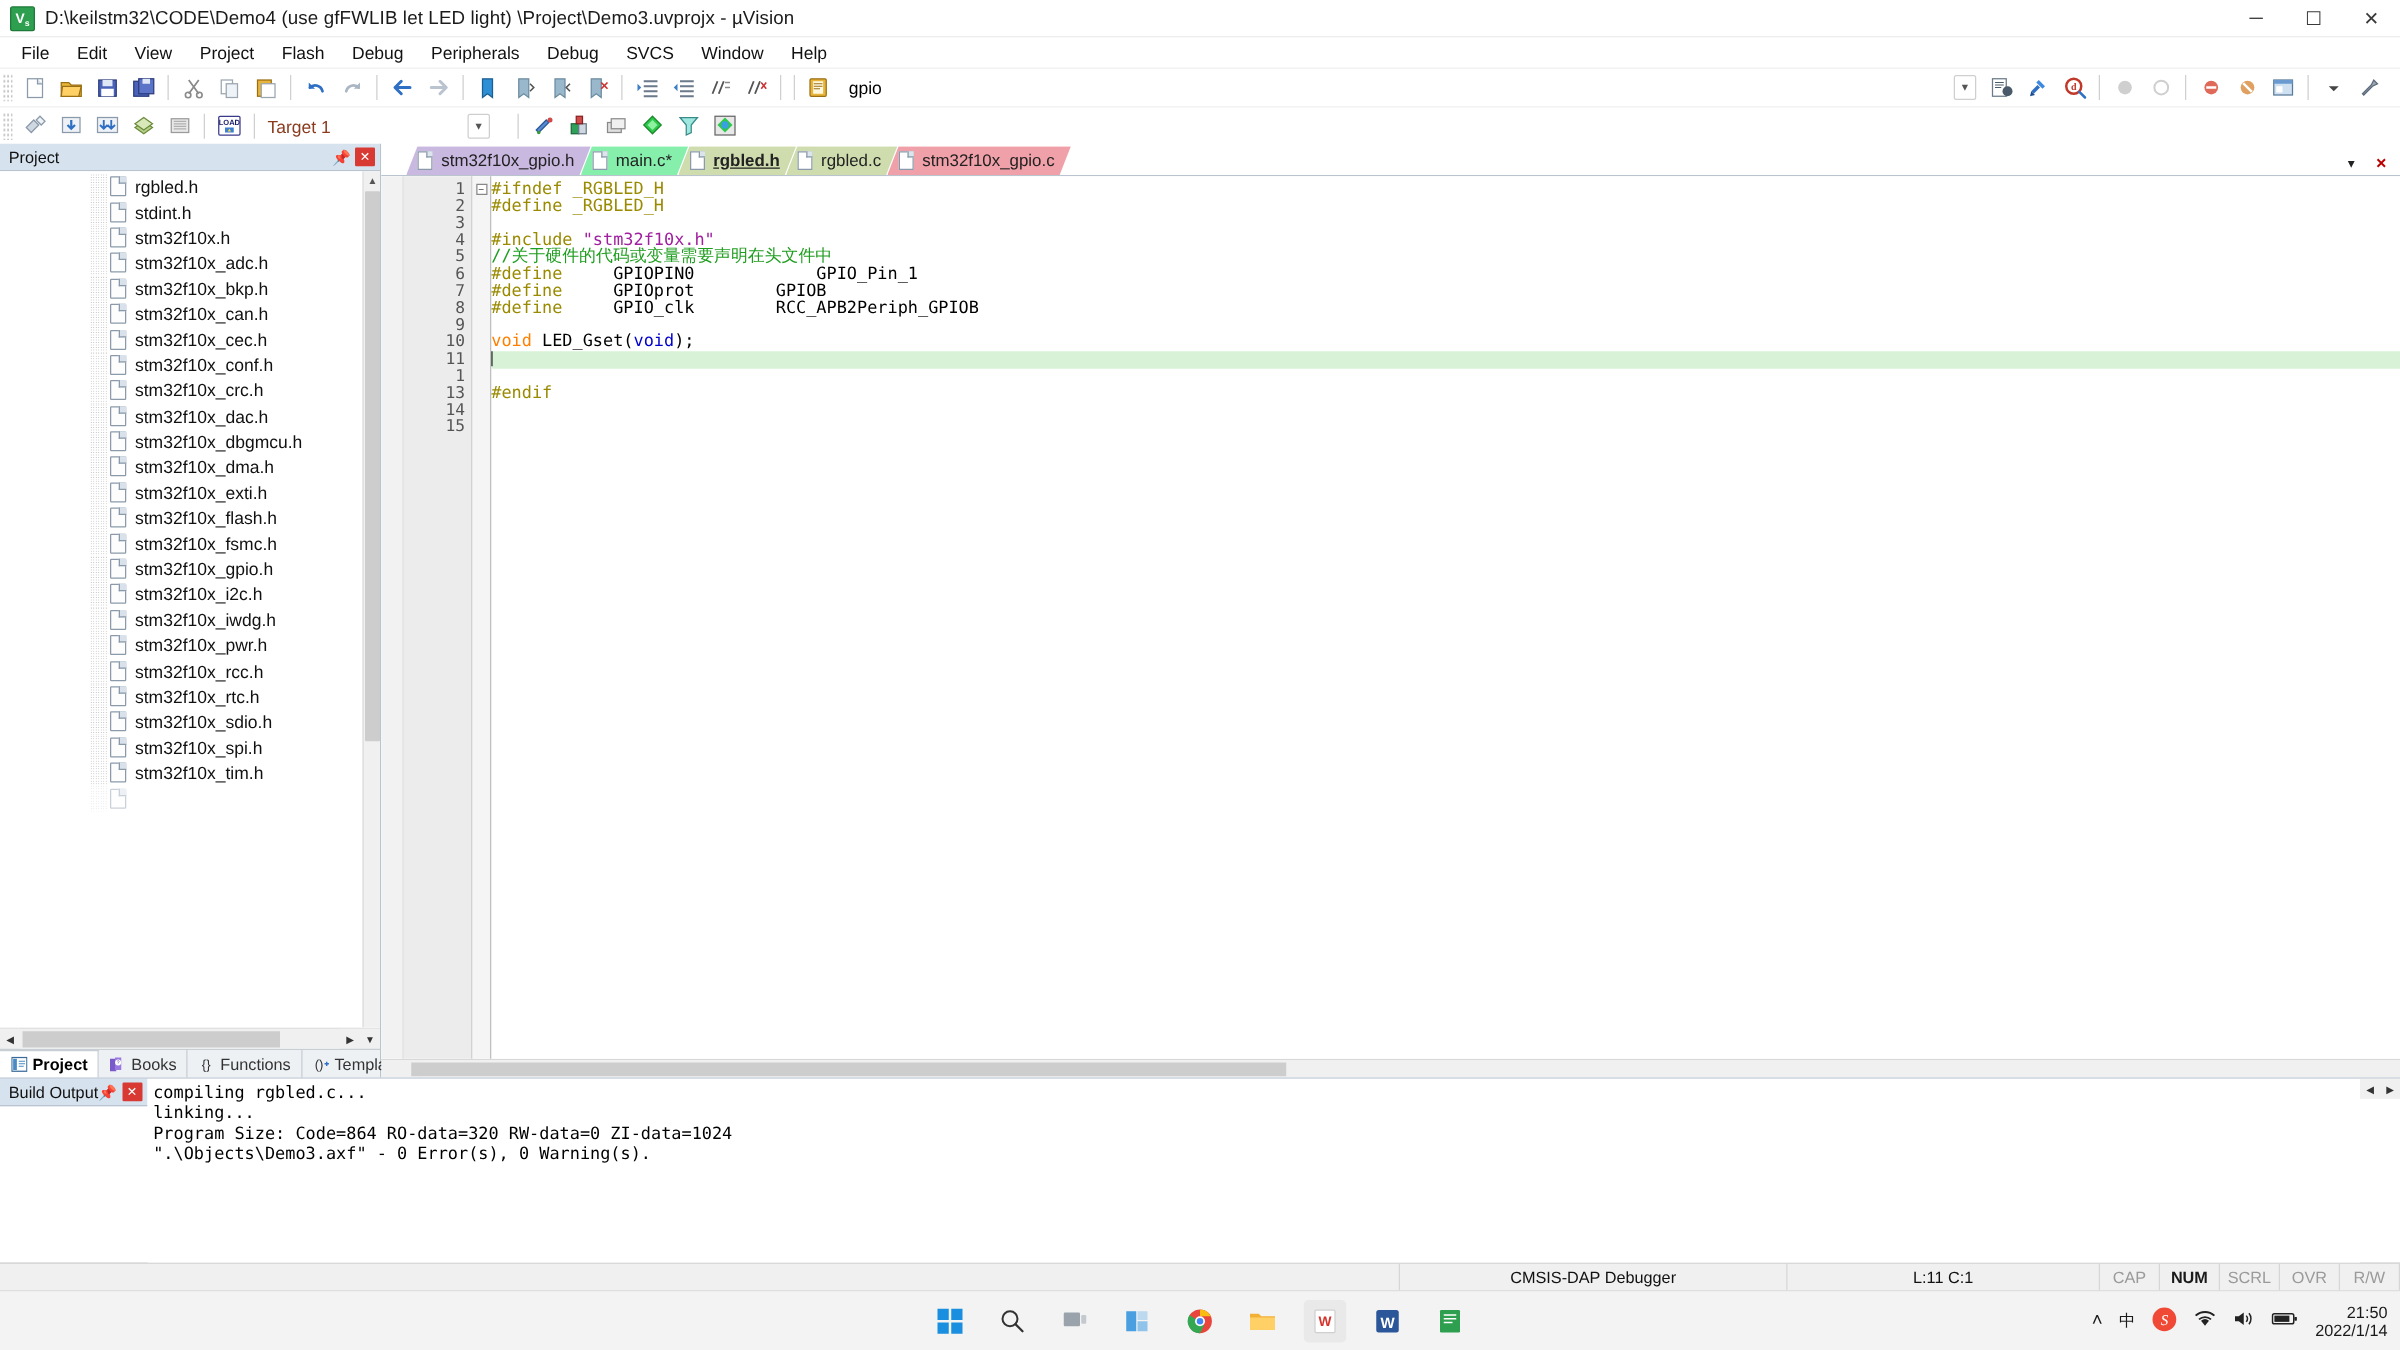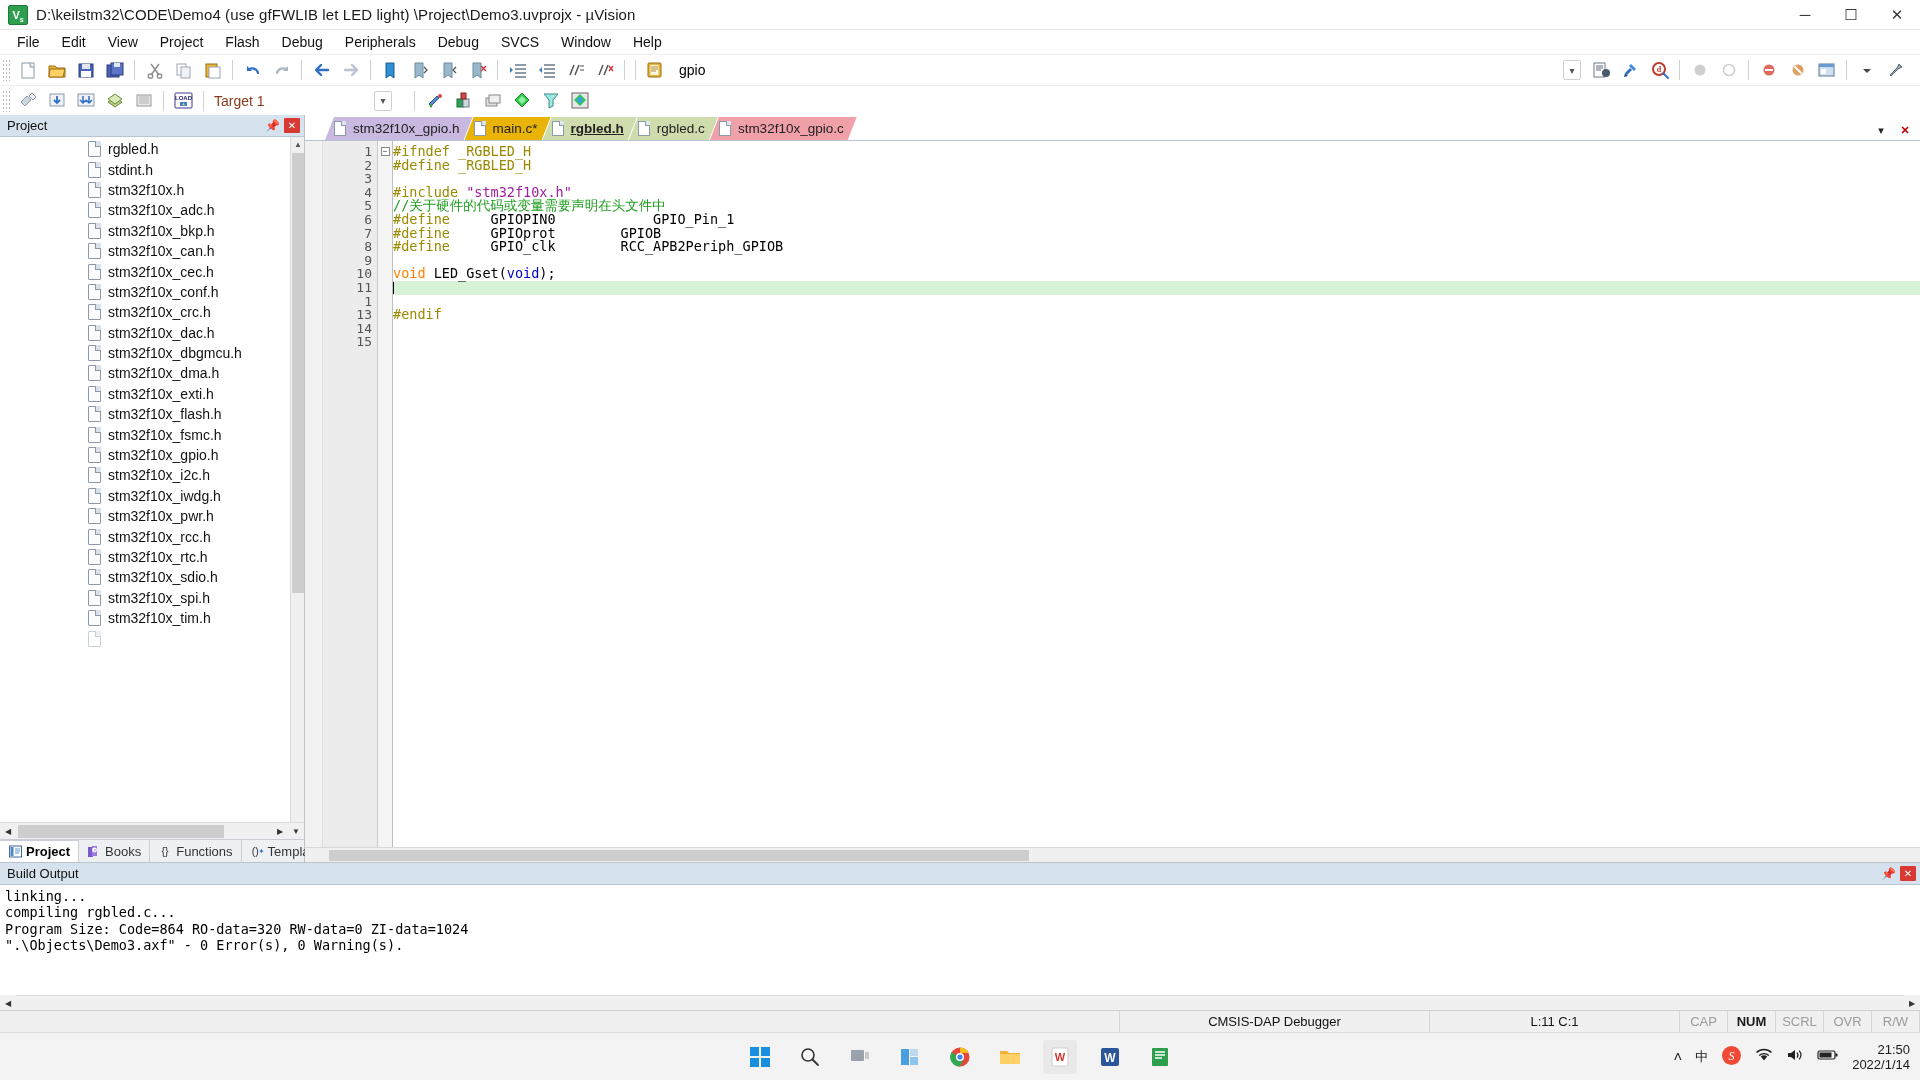--- a/index.html
+++ b/index.html
@@ -156,21 +156,21 @@
   .k-cmt { color:#1e9e1e; }
   .k-kw  { color:#ff8000; }
   .k-type{ color:#0000cd; }
   .k-txt { color:#000; }
   .hl-line { background:#d8f2d8; }
   .caret { display:inline-block; width:1px; height:12px; background:#000; vertical-align:-2px; }
   .edit-hscroll { height:15px; background:#f0f0f0; border-top:1px solid #d8d8d8; display:flex; align-items:center; flex:none;}
   .eh-thumb { height:11px; background:#cdcdcd; margin-left:24px; }
 
   
-  .build { height:148px; display:flex; flex-direction:column; flex:none; border-top:1px solid #b9c4cf; }
+  .build { height:148px; display:flex; flex-direction:row; flex:none; border-top:1px solid #b9c4cf; }
   .build-head {
     height:22px; background:#d6e2ee; display:flex; align-items:center; padding-left:7px;
     font-size:13px; color:#111; border-bottom:1px solid #b9c4cf;
   }
   .build-body {
     flex:1; background:#fff; font-family:"DejaVu Sans Mono", monospace; font-size:13.5px;
     color:#000; padding:3px 0 0 5px; line-height:16.4px; overflow:hidden; position:relative;
   }
   .build-hscroll { height:15px; background:#f0f0f0; border-top:1px solid #d8d8d8; display:flex; align-items:center; flex:none; justify-content:space-between;}
 
@@ -712,21 +712,21 @@
         </div>
     </div>
 
     <div class="editor-col">
       <div class="tabstrip">
         <div style="display:flex;align-items:flex-end" id="etabs">
             <div class="etab" style="background: rgb(201, 184, 224); z-index: 10;">
               <span class="ti"></span>
               <span class="lbl">stm32f10x_gpio.h</span>
             </div>
-            <div class="etab" style="background: #eab308; z-index: 9;">
+            <div class="etab" style="background: #86efac; z-index: 9;">
               <span class="ti"></span>
               <span class="lbl">main.c*</span>
             </div>
             <div class="etab active-doc" style="background: rgb(207, 220, 174); z-index: 8;">
               <span class="ti"></span>
               <span class="lbl">rgbled.h</span>
             </div>
             <div class="etab" style="background: rgb(207, 220, 174); z-index: 7;">
               <span class="ti"></span>
               <span class="lbl">rgbled.c</span>
@@ -772,22 +772,22 @@
     </div>
   </div>
 
   <div class="build">
     <div class="build-head">
       <span style="flex:1">Build Output</span>
       <span class="ph-pin">📌</span>
       <span class="ph-close">✕</span>
     </div>
     <div class="build-body" id="buildbody">
+        <div>compiling rgbled.c...</div>
         <div>linking...</div>
-        <div>compiling rgbled.c...</div>
         <div>Program Size: Code=864 RO-data=320 RW-data=0 ZI-data=1024</div>
         <div>".\Objects\Demo3.axf" - 0 Error(s), 0 Warning(s).</div>
       </div>
     <div class="build-hscroll">
       <div class="hsb-left">◀</div>
       <div class="hsb-left" style="margin-left:auto">▶</div>
     </div>
   </div>
 
   <div class="statusbar">

